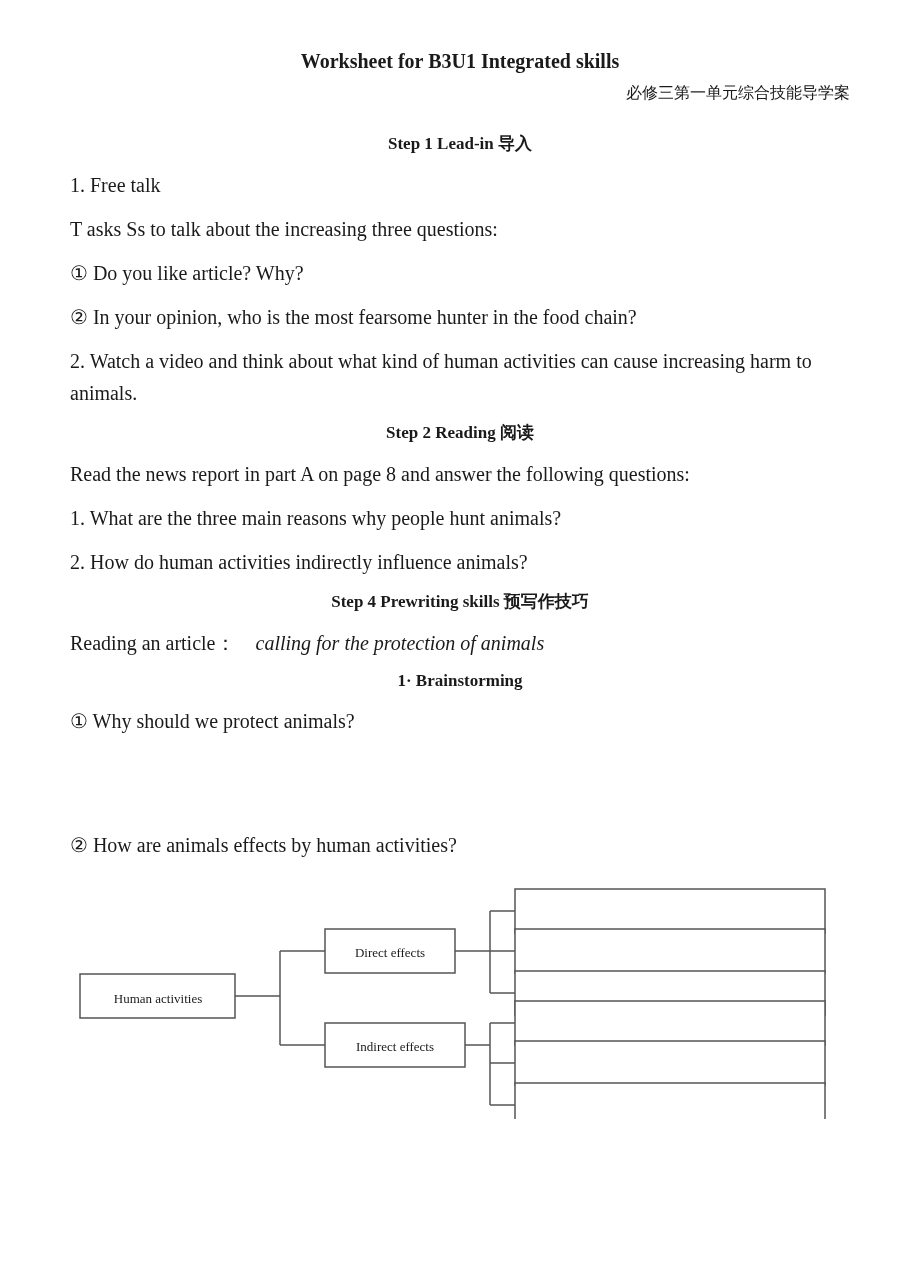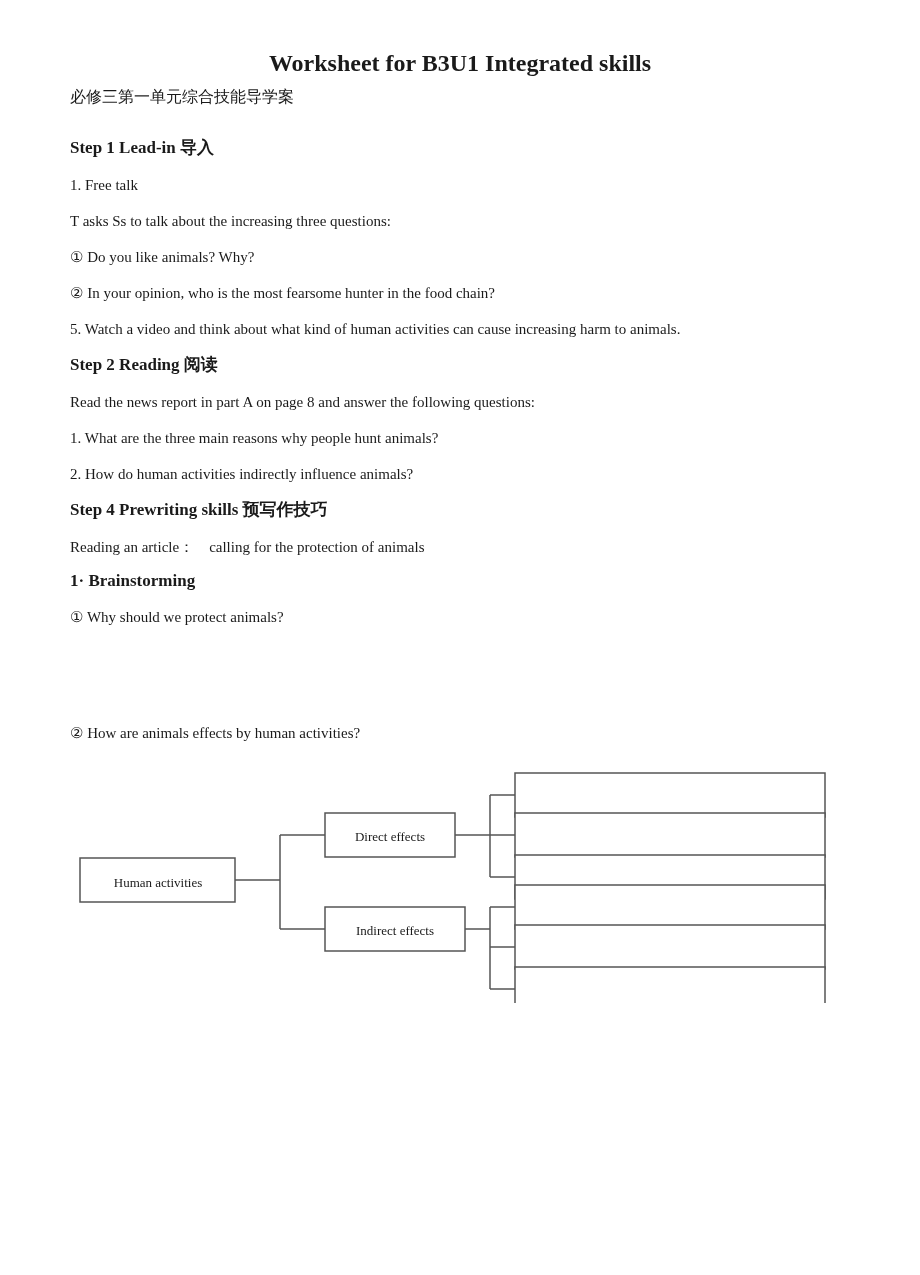--- a/index.html
+++ b/index.html
@@ -13,44 +13,46 @@
       font-family: "Times New Roman", serif;
       font-size: 16px;
       color: #1a1a1a;
       width: 920px;
       min-height: 1275px;
       padding: 50px 70px;
     }
 
     .page-title {
       text-align: center;
-      font-size: 24px;
+      font-size: 20px;
       font-weight: bold;
       margin-bottom: 10px;
     }
 
     .subtitle {
-      text-align: left;
+      text-align: right;
       font-size: 16px;
       margin-bottom: 28px;
     }
 
     .section-heading {
       font-size: 17px;
       font-weight: bold;
       margin-bottom: 14px;
+      text-align: center;
     }
 
     .paragraph {
-      font-size: 15px;
+      font-size: 20px;
       margin-bottom: 12px;
       line-height: 1.6;
     }
 
     .italic-text {
+      font-style: italic;
     }
 
     .diagram-container {
       margin-top: 18px;
       width: 100%;
       position: relative;
       height: 240px;
     }
 
     svg.diagram {
@@ -82,25 +84,25 @@
 <h1 class="page-title">Worksheet for B3U1 Integrated skills</h1>
 
 <p class="subtitle">必修三第一单元综合技能导学案</p>
 
 <p class="section-heading">Step 1 Lead-in 导入</p>
 
 <p class="paragraph">1. Free talk</p>
 
 <p class="paragraph">T asks Ss to talk about the increasing three questions:</p>
 
-<p class="paragraph">① Do you like animals? Why?</p>
+<p class="paragraph">① Do you like article? Why?</p>
 
 <p class="paragraph">② In your opinion, who is the most fearsome hunter in the food chain?</p>
 
-<p class="paragraph">5.  Watch a video and think about what kind of human activities can cause increasing harm to animals.</p>
+<p class="paragraph">2.  Watch a video and think about what kind of human activities can cause increasing harm to animals.</p>
 
 <p class="section-heading">Step 2 Reading 阅读</p>
 
 <p class="paragraph">Read the news report in part A on page 8 and answer the following questions:</p>
 
 <p class="paragraph">1. What are the three main reasons why people hunt animals?</p>
 
 <p class="paragraph">2.  How do human activities indirectly influence animals?</p>
 
 <p class="section-heading">Step 4 Prewriting skills 预写作技巧</p>

